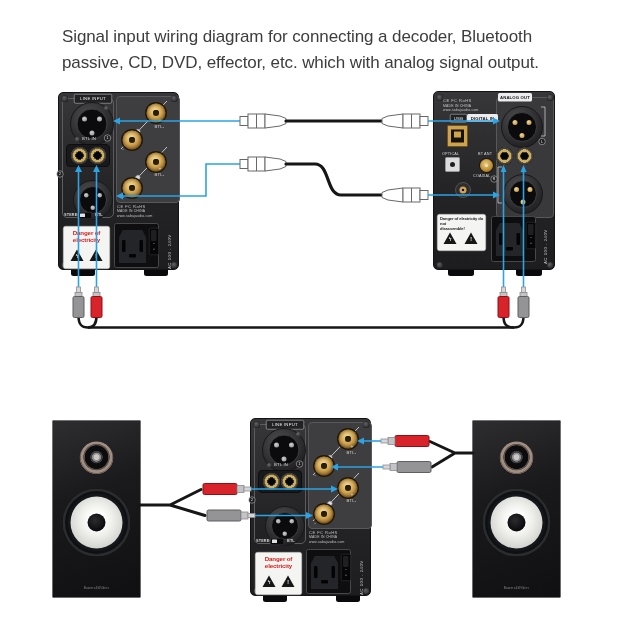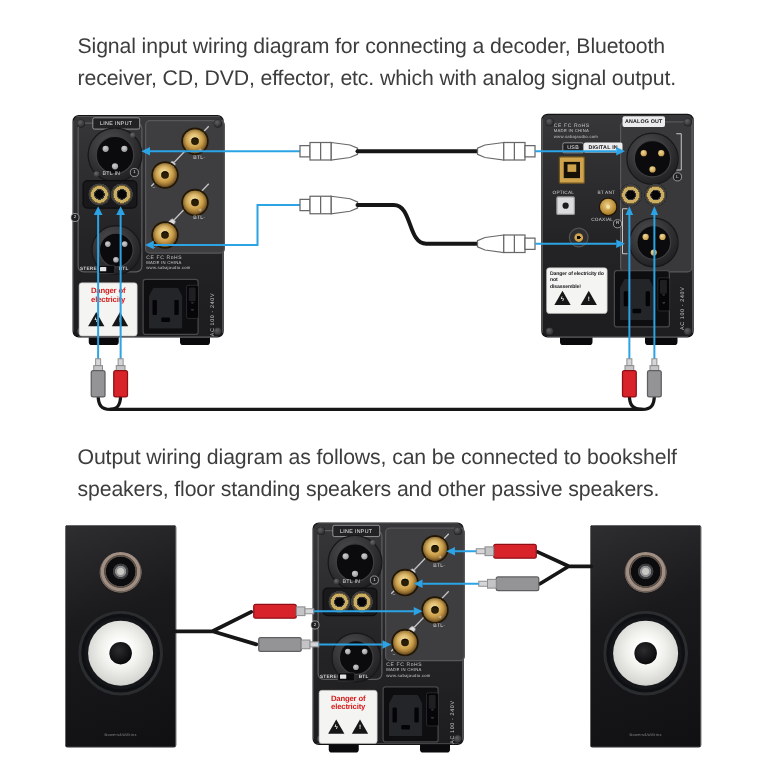--- a/index.html
+++ b/index.html
@@ -78,22 +78,21 @@
 
   .overlay { position:absolute; left:0; top:0; z-index:6; pointer-events:none; }
   .diag { stroke:#c6c6c8; stroke-width:2; }
   .caps { fill:#dcdcde; stroke:#7e7e80; stroke-width:1; }
 </style>
 </head>
 <body>
 
 <div class="canvas">
 
-  <div class="caption" style="top:24px">Signal input wiring diagram for connecting a decoder, Bluetooth receiver, CD, DVD, effector, etc. which with analog signal output.</div>
-  <div class="caption" style="top:353px">Output wiring diagram as follows, can be connected to bookshelf speakers, floor standing speakers and other passive speakers.</div>
+  <div class="caption" style="top:24px">Signal input wiring diagram for connecting a decoder, Bluetooth passive, CD, DVD, effector, etc. which with analog signal output.</div>
 
   <div class="scale2 amp panel" style="left:58px;top:92px">
     <div class="secbox" style="left:6px;top:10px;width:100px;height:236px"></div>
     <div class="secfill" style="left:114px;top:6px;width:124px;height:210px"></div>
     <svg class="localsvg" width="242" height="356">
       <line class="diag" x1="124" y1="112" x2="216" y2="16"></line>
       <rect class="caps" x="139" y="78.5" width="26" height="9" rx="4.5" transform="rotate(-46 152 83)"></rect>
       <line class="diag" x1="124" y1="204" x2="216" y2="108"></line>
       <rect class="caps" x="139" y="170.5" width="26" height="9" rx="4.5" transform="rotate(-46 152 175)"></rect>
     </svg>

